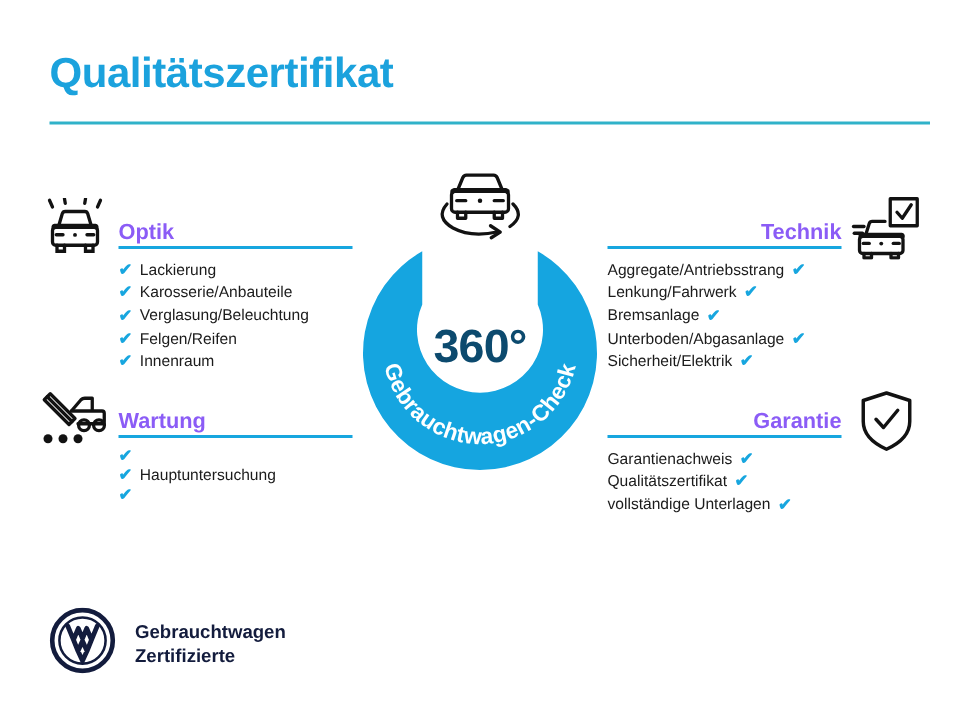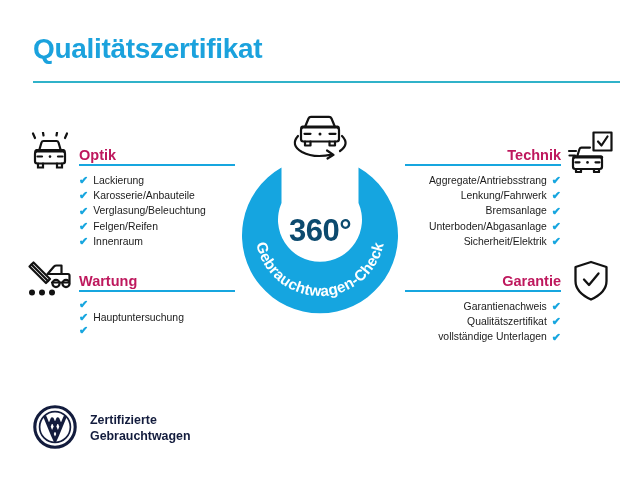--- a/index.html
+++ b/index.html
@@ -47,21 +47,21 @@
   }
   .quad-head {
     position: relative;
     height: 24px;
   }
   .quad-title {
     position: absolute;
     bottom: 1px;
     font-size: 14.5px;
     font-weight: bold;
-    color: #be185d;
+    color: #8b5cf6;
     white-space: nowrap;
   }
   .quad-rule {
     position: absolute;
     height: 2px;
     background: #17a6df;
   }
 
   .items {
     margin: 0;
@@ -84,21 +84,21 @@
     display: inline-block;
   }
 
   
   .left .quad-title { left: 0; }
   .left .items li { justify-content: flex-start; }
   .left .chk { margin-right: 5px; }
 
   
   .right .quad-title { right: 0; }
-  .right .items li { justify-content: flex-end; }
+  .right .items li { justify-content: flex-start; }
   .right .chk { margin-left: 5px; order: 2; }
 
   
   #q-optik      { left: 79px;  top: 140px;  width: 156px; }
   #q-wartung    { left: 79px;  top: 266px;  width: 156px; }
   #q-technik    { left: 405px; top: 140px;  width: 156px; }
   #q-garantie   { left: 405px; top: 266px;  width: 156px; }
 
   #q-optik .quad-rule,
   #q-wartung .quad-rule { left: 0; width: 156px; top: 24px; }
@@ -368,18 +368,18 @@
     <div id="vw-logo">
       <svg width="44" height="44" viewBox="0 0 44 44" fill="none">
         <circle cx="22" cy="22" r="20.2" fill="none" stroke="#131c3d" stroke-width="3.1"></circle>
         <circle cx="22" cy="22" r="15.4" fill="none" stroke="#131c3d" stroke-width="1.7"></circle>
         <path d="M12.2 12.4 L16.0 21.6 L19.2 13.9 L22 20.6 L24.8 13.9 L28.0 21.6 L31.8 12.4
                  M16.0 21.6 L19.0 29.0 L22 22.3 L25.0 29.0 L28.0 21.6
                  M19.0 29.0 L22 35.5 L25.0 29.0" stroke="#131c3d" stroke-width="3.2" stroke-linejoin="round" stroke-linecap="round" fill="none"></path>
       </svg>
     </div>
     <div id="vw-words">
+      <div>Gebrauchtwagen</div>
       <div>Zertifizierte</div>
-      <div>Gebrauchtwagen</div>
     </div>
   </div>
 
 </div>
 
 </body></html>

